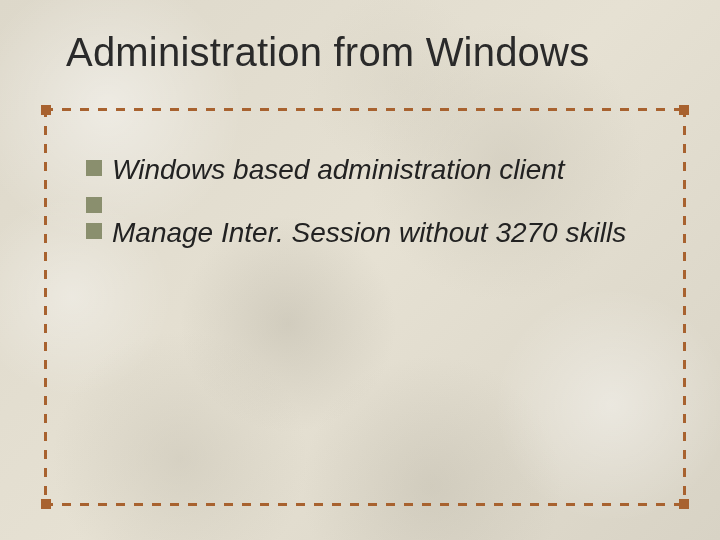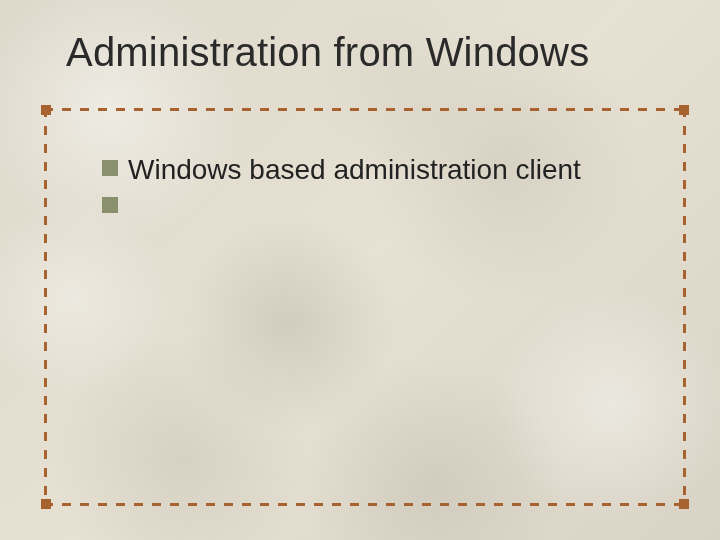--- a/index.html
+++ b/index.html
@@ -74,22 +74,23 @@
     height: 10px;
     background: #a8622f;
   }
   .corner.tl { top: -3px; left: -3px; }
   .corner.tr { top: -3px; right: -3px; }
   .corner.bl { bottom: -3px; left: -3px; }
   .corner.br { bottom: -3px; right: -3px; }
   .content {
     position: absolute;
     top: 152px;
-    left: 102px;
+    left: 86px;
     width: 580px;
+    font-style: italic;
   }
   .bullet-item {
     display: flex;
     align-items: flex-start;
     margin-bottom: 2px;
     line-height: 1.25;
   }
   .bullet-square {
     flex: 0 0 auto;
     width: 16px;
@@ -123,15 +124,19 @@
   </div>
 
   <div class="content">
     <div class="bullet-item">
       <div class="bullet-square"></div>
       <div class="bullet-text">Windows based administration client</div>
     </div>
     <div class="bullet-item">
       <div class="bullet-square"></div>
     </div>
+    <div class="bullet-item">
+      <div class="bullet-square"></div>
+      <div class="bullet-text">Manage Inter. Session without 3270 skills</div>
+    </div>
   </div>
 
 </div>
 
 </body></html>

